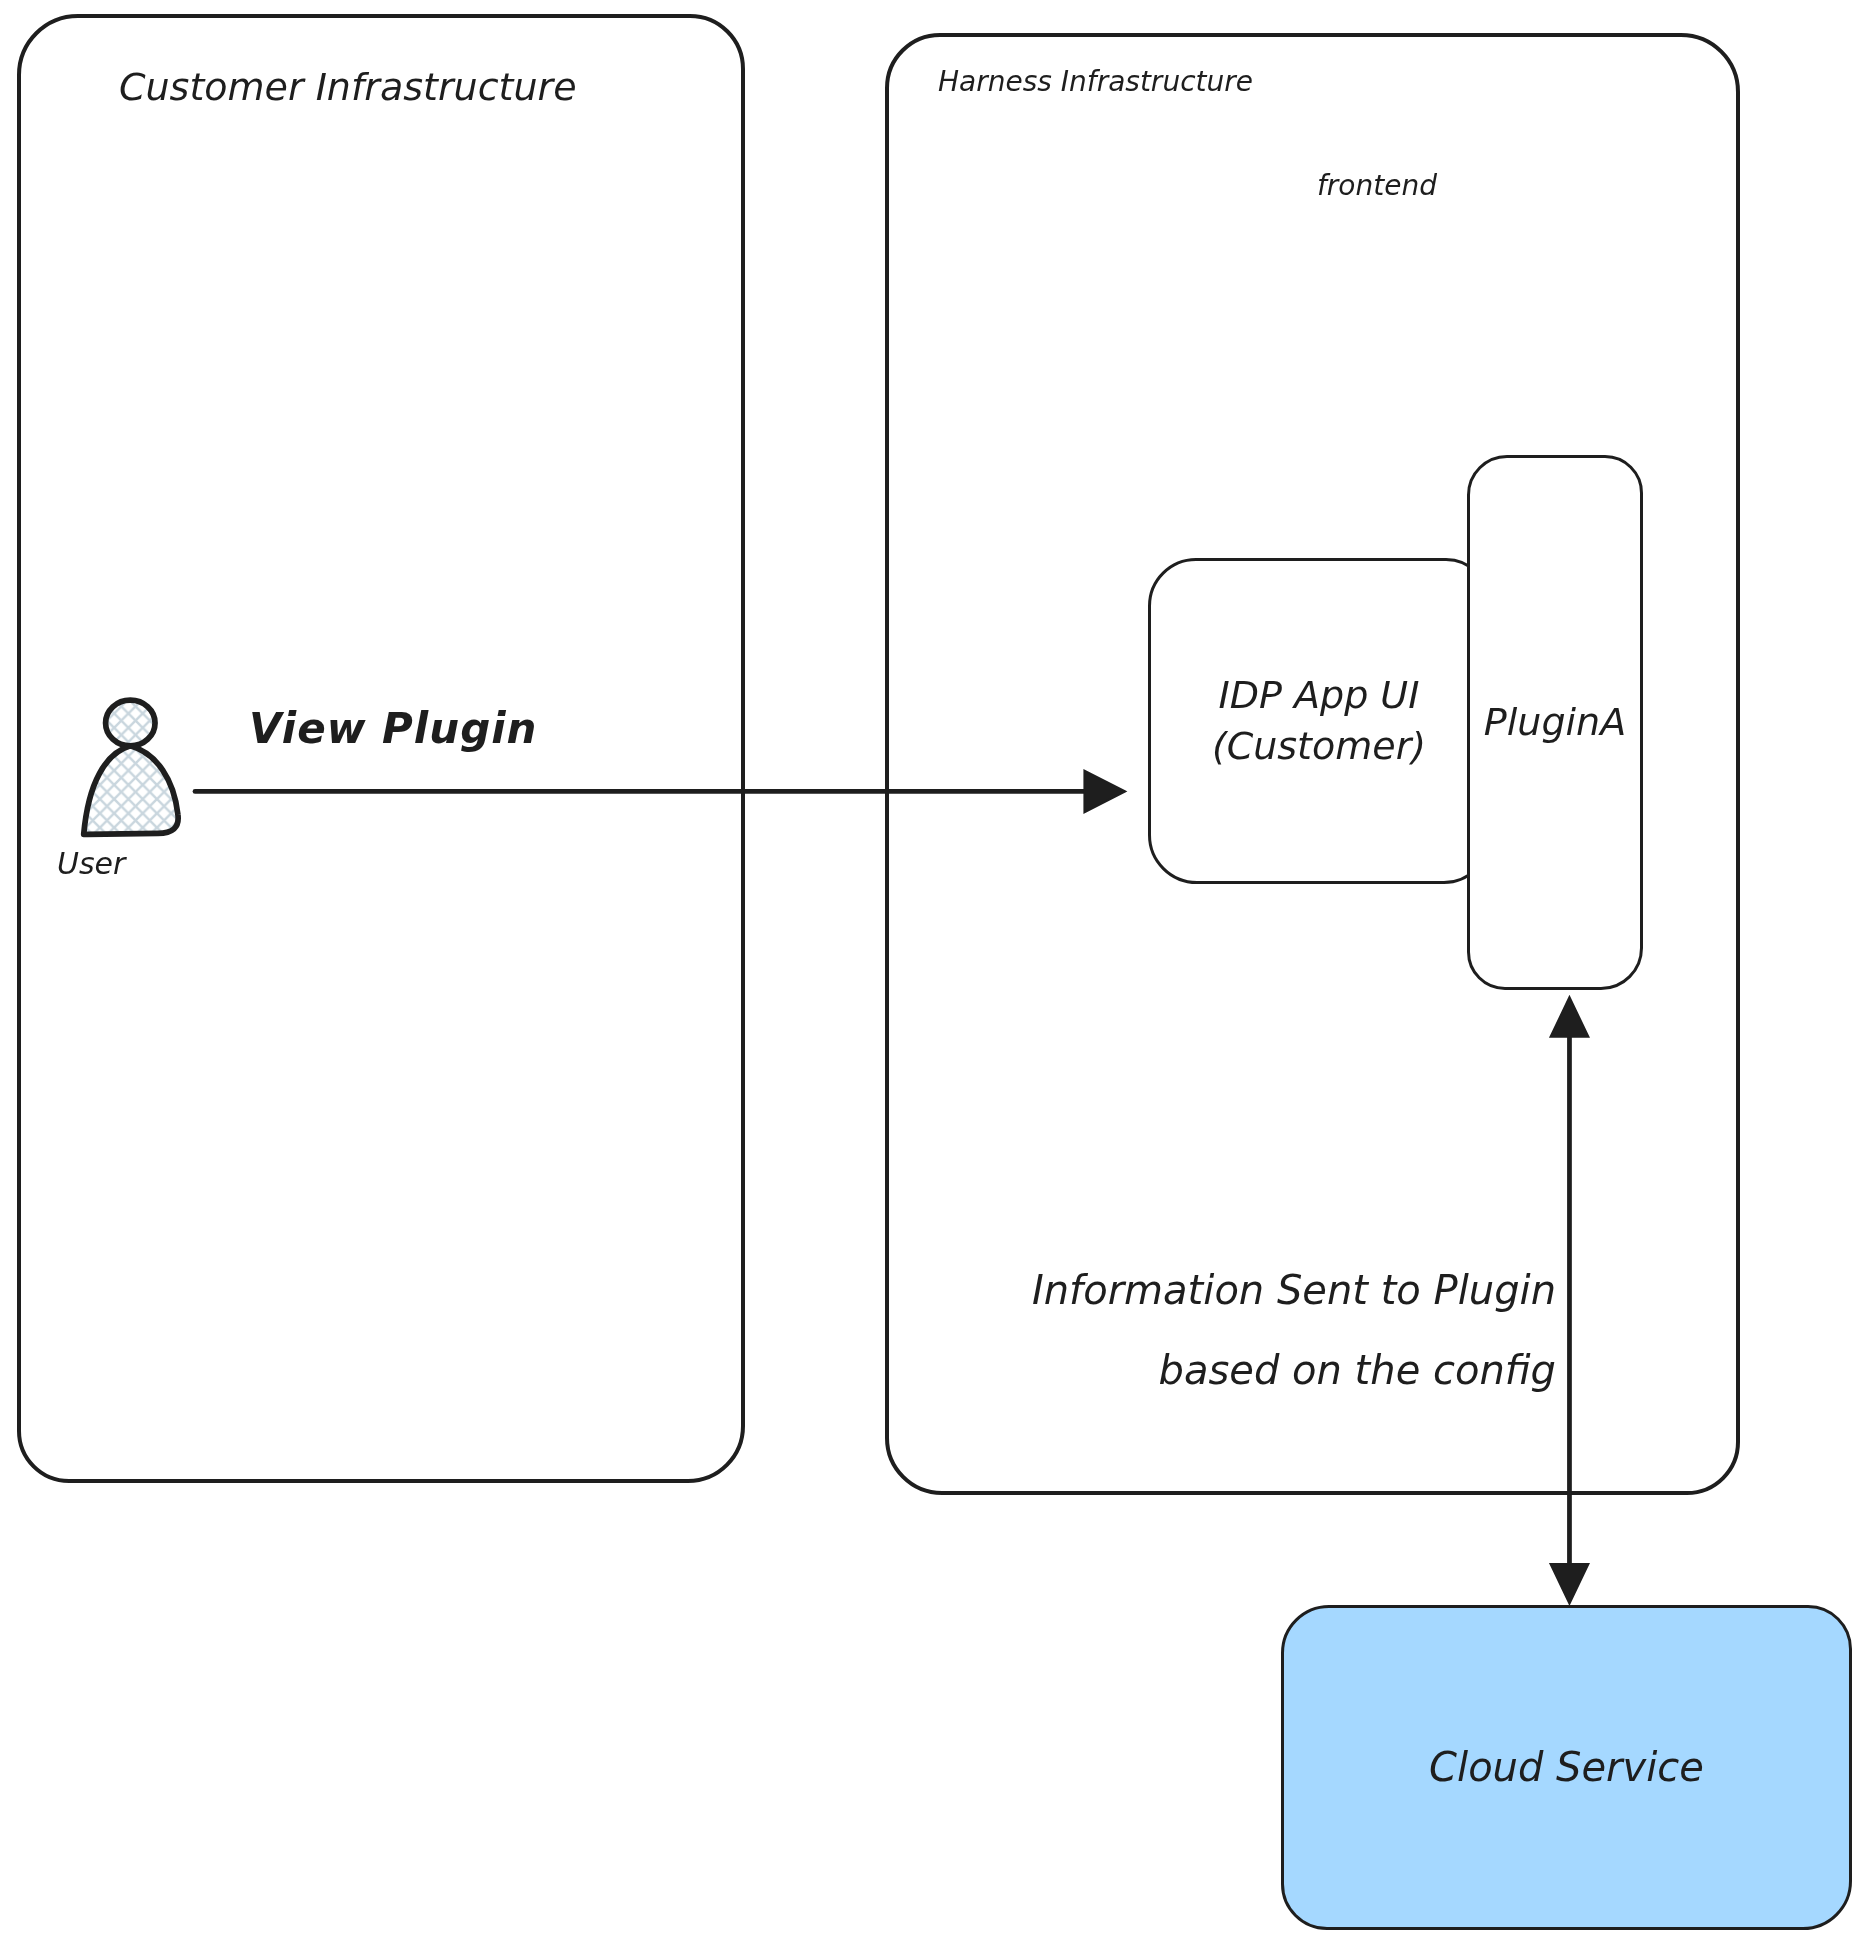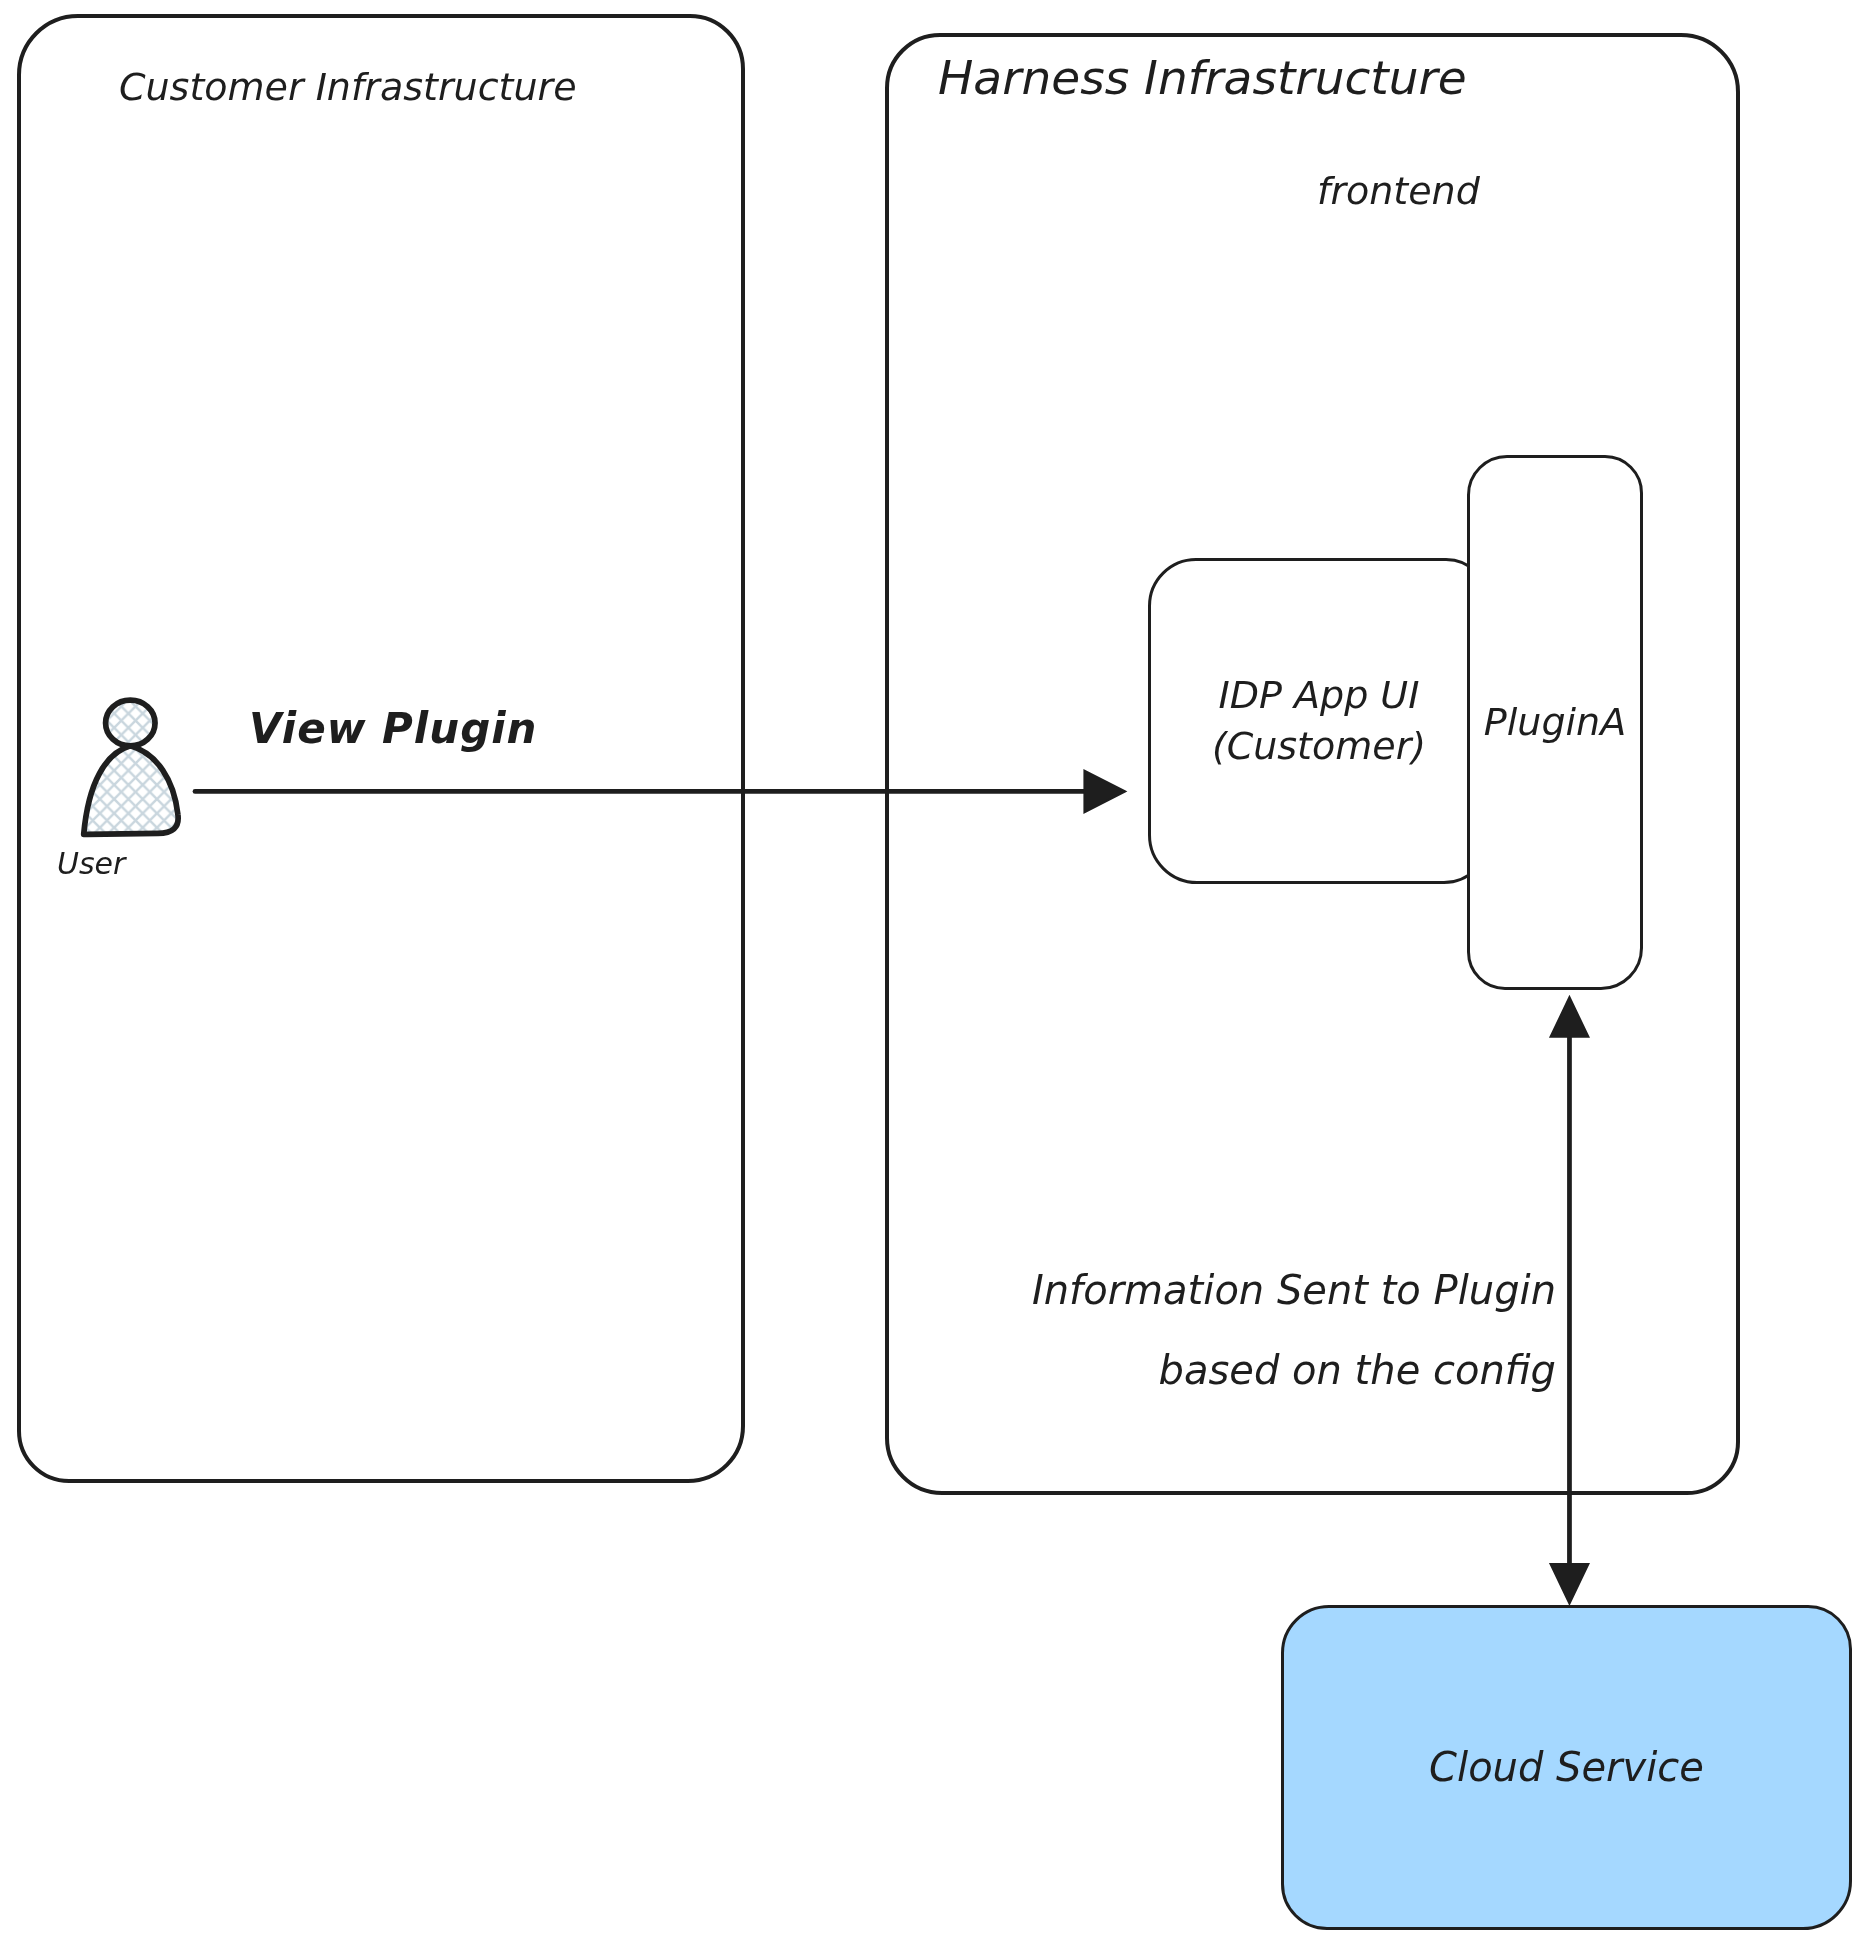--- a/index.html
+++ b/index.html
@@ -41,22 +41,22 @@
   #idp-box{left:1125px;top:558px;width:342px;height:326px;border-radius:48px 44px 46px 49px;margin-left:23px;}
   #plugin-box{left:1467px;top:455px;width:176px;height:535px;border-radius:40px 38px 42px 38px;}
   #cloud-box{left:1281px;top:1605px;width:571px;height:325px;border-radius:48px 44px 49px 46px;background:var(--cloud-fill);}
 
   .node-label{font-size:38px;line-height:51px;}
   #cloud-box .node-label{font-size:40px;}
 
   
   .label{position:absolute;z-index:6;white-space:nowrap;}
   #customer-title{left:119px;top:65px;width:457px;text-align:center;font-size:38px;}
-  #harness-title{left:938px;top:50px;font-size:47px;}
-  #frontend-label{left:1317px;top:169px;font-size:38px;text-align:center;}
+  #harness-title{left:938px;top:65px;font-size:28px;}
+  #frontend-label{left:1317px;top:169px;font-size:28px;text-align:center;}
   #user-label{left:57px;top:846px;width:112px;text-align:left;font-size:30px;}
   #view-plugin-label{left:249px;top:704px;width:285px;font-size:42px;font-weight:700;letter-spacing:1px;}
   #info-line1{right:315px;top:1267px;font-size:40px;text-align:right;}
   #info-line2{right:315px;top:1347px;font-size:40px;text-align:right;}
 
   
   #overlay{
     position:absolute;left:0;top:0;width:1871px;height:1952px;
     z-index:5;pointer-events:none;
   }

